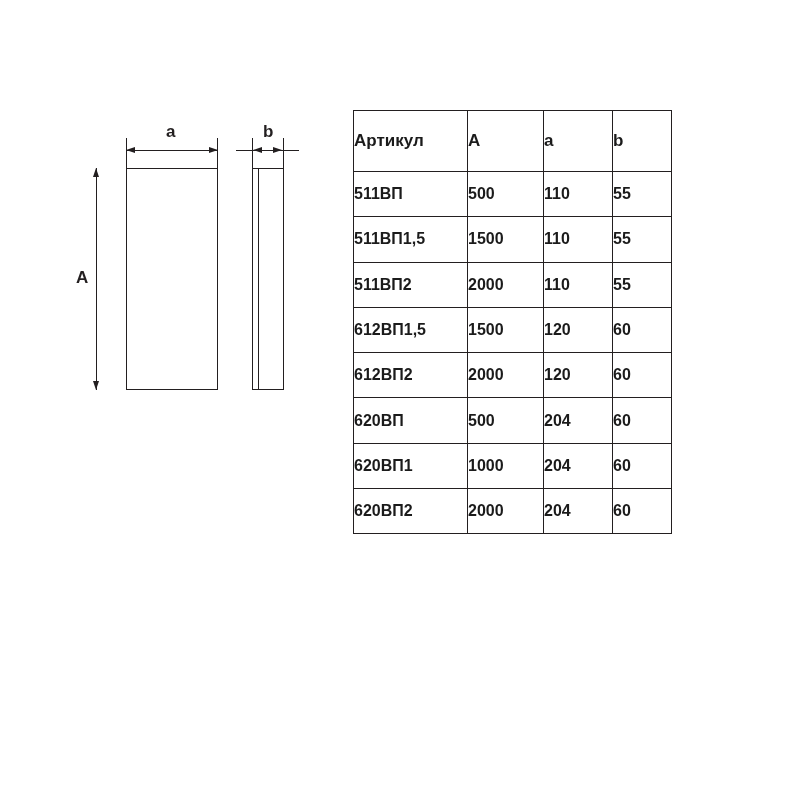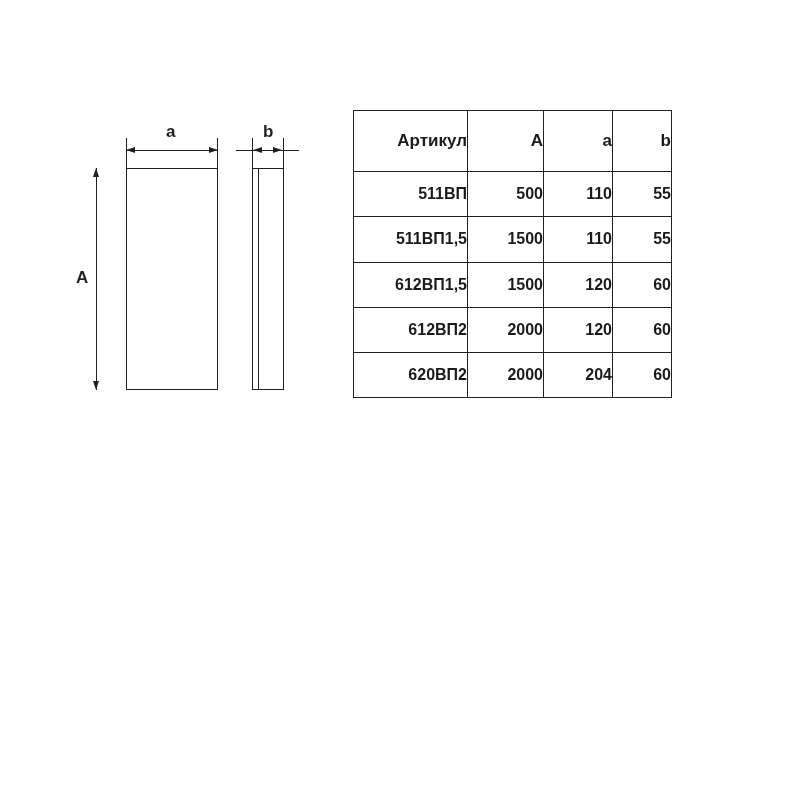--- a/index.html
+++ b/index.html
@@ -112,21 +112,21 @@
 
   
   #spec-table {
     position: absolute;
     left: 353px;
     top: 110px;
     border-collapse: collapse;
   }
   #spec-table td, #spec-table th {
     border: 1px solid #231f20;
-    text-align: right;
+    text-align: left;
     vertical-align: middle;
     font-family: "Liberation Sans", sans-serif;
     font-weight: 700;
     color: #1b1b1b;
     padding: 0;
   }
   #spec-table thead th {
     height: 60px;
     font-size: 17px;
   }
@@ -191,32 +191,50 @@
         <td>110</td>
         <td>55</td>
       </tr>
       <tr>
         <td>511ВП1,5</td>
         <td>1500</td>
         <td>110</td>
         <td>55</td>
       </tr>
       <tr>
+        <td>511ВП2</td>
+        <td>2000</td>
+        <td>110</td>
+        <td>55</td>
+      </tr>
+      <tr>
         <td>612ВП1,5</td>
         <td>1500</td>
         <td>120</td>
         <td>60</td>
       </tr>
       <tr>
         <td>612ВП2</td>
         <td>2000</td>
         <td>120</td>
         <td>60</td>
       </tr>
       <tr>
+        <td>620ВП</td>
+        <td>500</td>
+        <td>204</td>
+        <td>60</td>
+      </tr>
+      <tr>
+        <td>620ВП1</td>
+        <td>1000</td>
+        <td>204</td>
+        <td>60</td>
+      </tr>
+      <tr>
         <td>620ВП2</td>
         <td>2000</td>
         <td>204</td>
         <td>60</td>
       </tr>
     </tbody>
   </table>
 
 </div>
 

